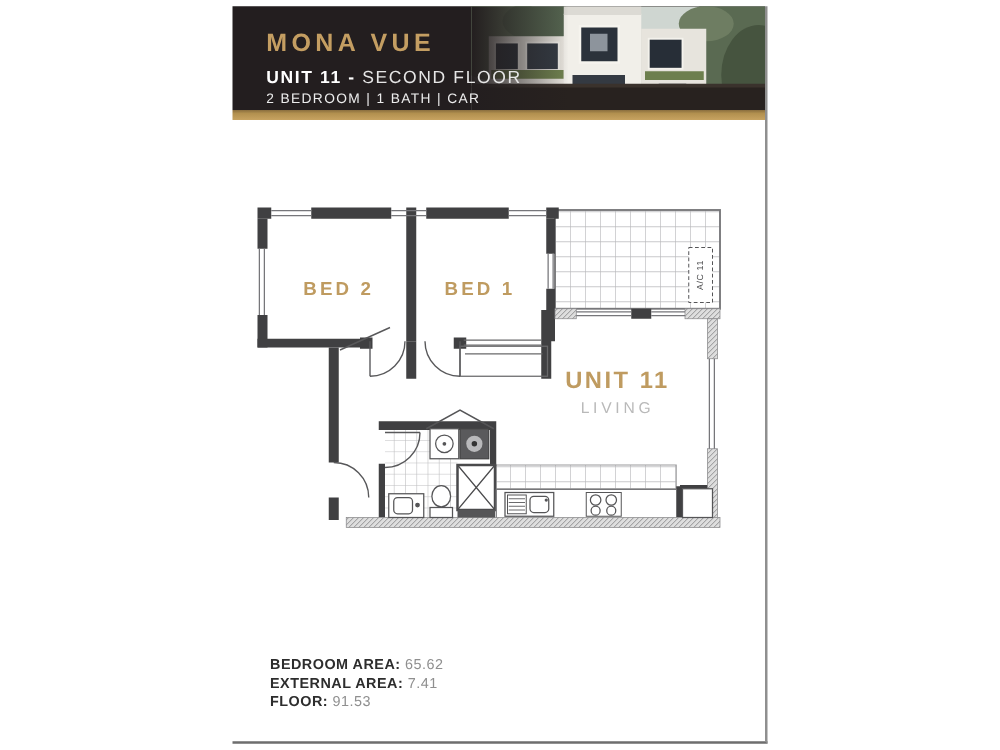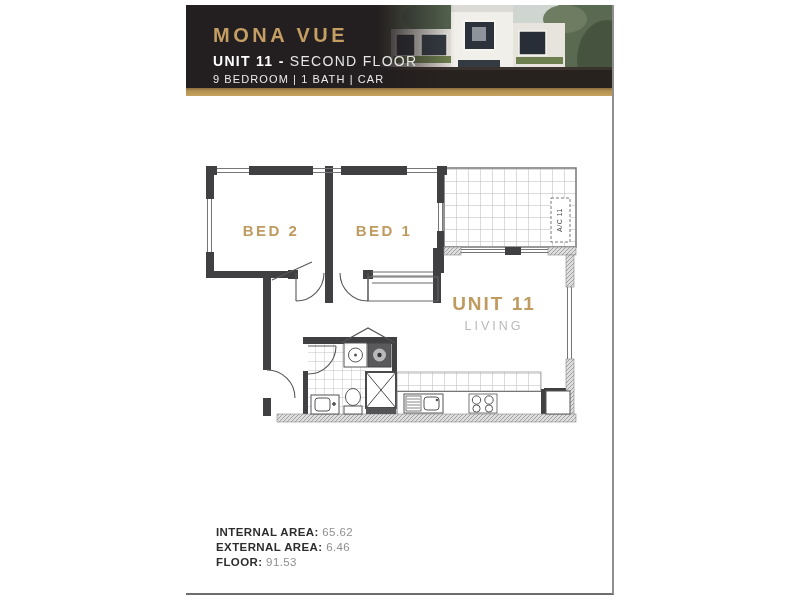--- a/index.html
+++ b/index.html
@@ -68,21 +68,21 @@
         <rect x="0" y="62" width="235" height="3" fill="#3a322c"></rect>
 
         <rect x="0" y="0" width="78" height="83" fill="url(#blend)"></rect>
       </svg>
       <div class="banner-text">
         <div class="brand-title">MONA VUE</div>
         <div class="subtitle">
           <span class="bold">UNIT 11 -</span>
           <span>SECOND FLOOR</span>
         </div>
-        <div class="features">9 BEDROOM | 1 BATH | CAR</div>
+        <div class="features">2 BEDROOM | 1 BATH | CAR</div>
       </div>
     </div>
     <div class="gold-bar"></div>
   </div>
 
   <svg class="plan" width="392" height="260" viewBox="204 163 392 260">
     <defs>
       <pattern id="grid12" width="12" height="12" patternUnits="userSpaceOnUse">
         <path d="M12 0H0V12" fill="none" stroke="#b8b8ba" stroke-width="1"></path>
       </pattern>
@@ -204,26 +204,26 @@
     </g>
 
     <text x="271" y="235" text-anchor="middle" font-size="15" font-weight="bold" letter-spacing="2.5" fill="#bf9b60">BED 2</text>
     <text x="384" y="235" text-anchor="middle" font-size="15" font-weight="bold" letter-spacing="2.5" fill="#bf9b60">BED 1</text>
     <text x="494" y="309" text-anchor="middle" font-size="19" font-weight="bold" letter-spacing="2" fill="#bf9b60">UNIT 11</text>
     <text x="494" y="329" text-anchor="middle" font-size="12.5" letter-spacing="3" fill="#b9b9b9">LIVING</text>
   </svg>
 
   <div class="areas">
     <div class="area-row">
-      <span class="area-label">INTERNAL AREA:</span>
+      <span class="area-label">BEDROOM AREA:</span>
       <span class="area-value">65.62</span>
     </div>
     <div class="area-row">
       <span class="area-label">EXTERNAL AREA:</span>
-      <span class="area-value">6.46</span>
+      <span class="area-value">7.41</span>
     </div>
     <div class="area-row">
       <span class="area-label">FLOOR:</span>
       <span class="area-value">91.53</span>
     </div>
   </div>
 
 </div>
 </div>
 

